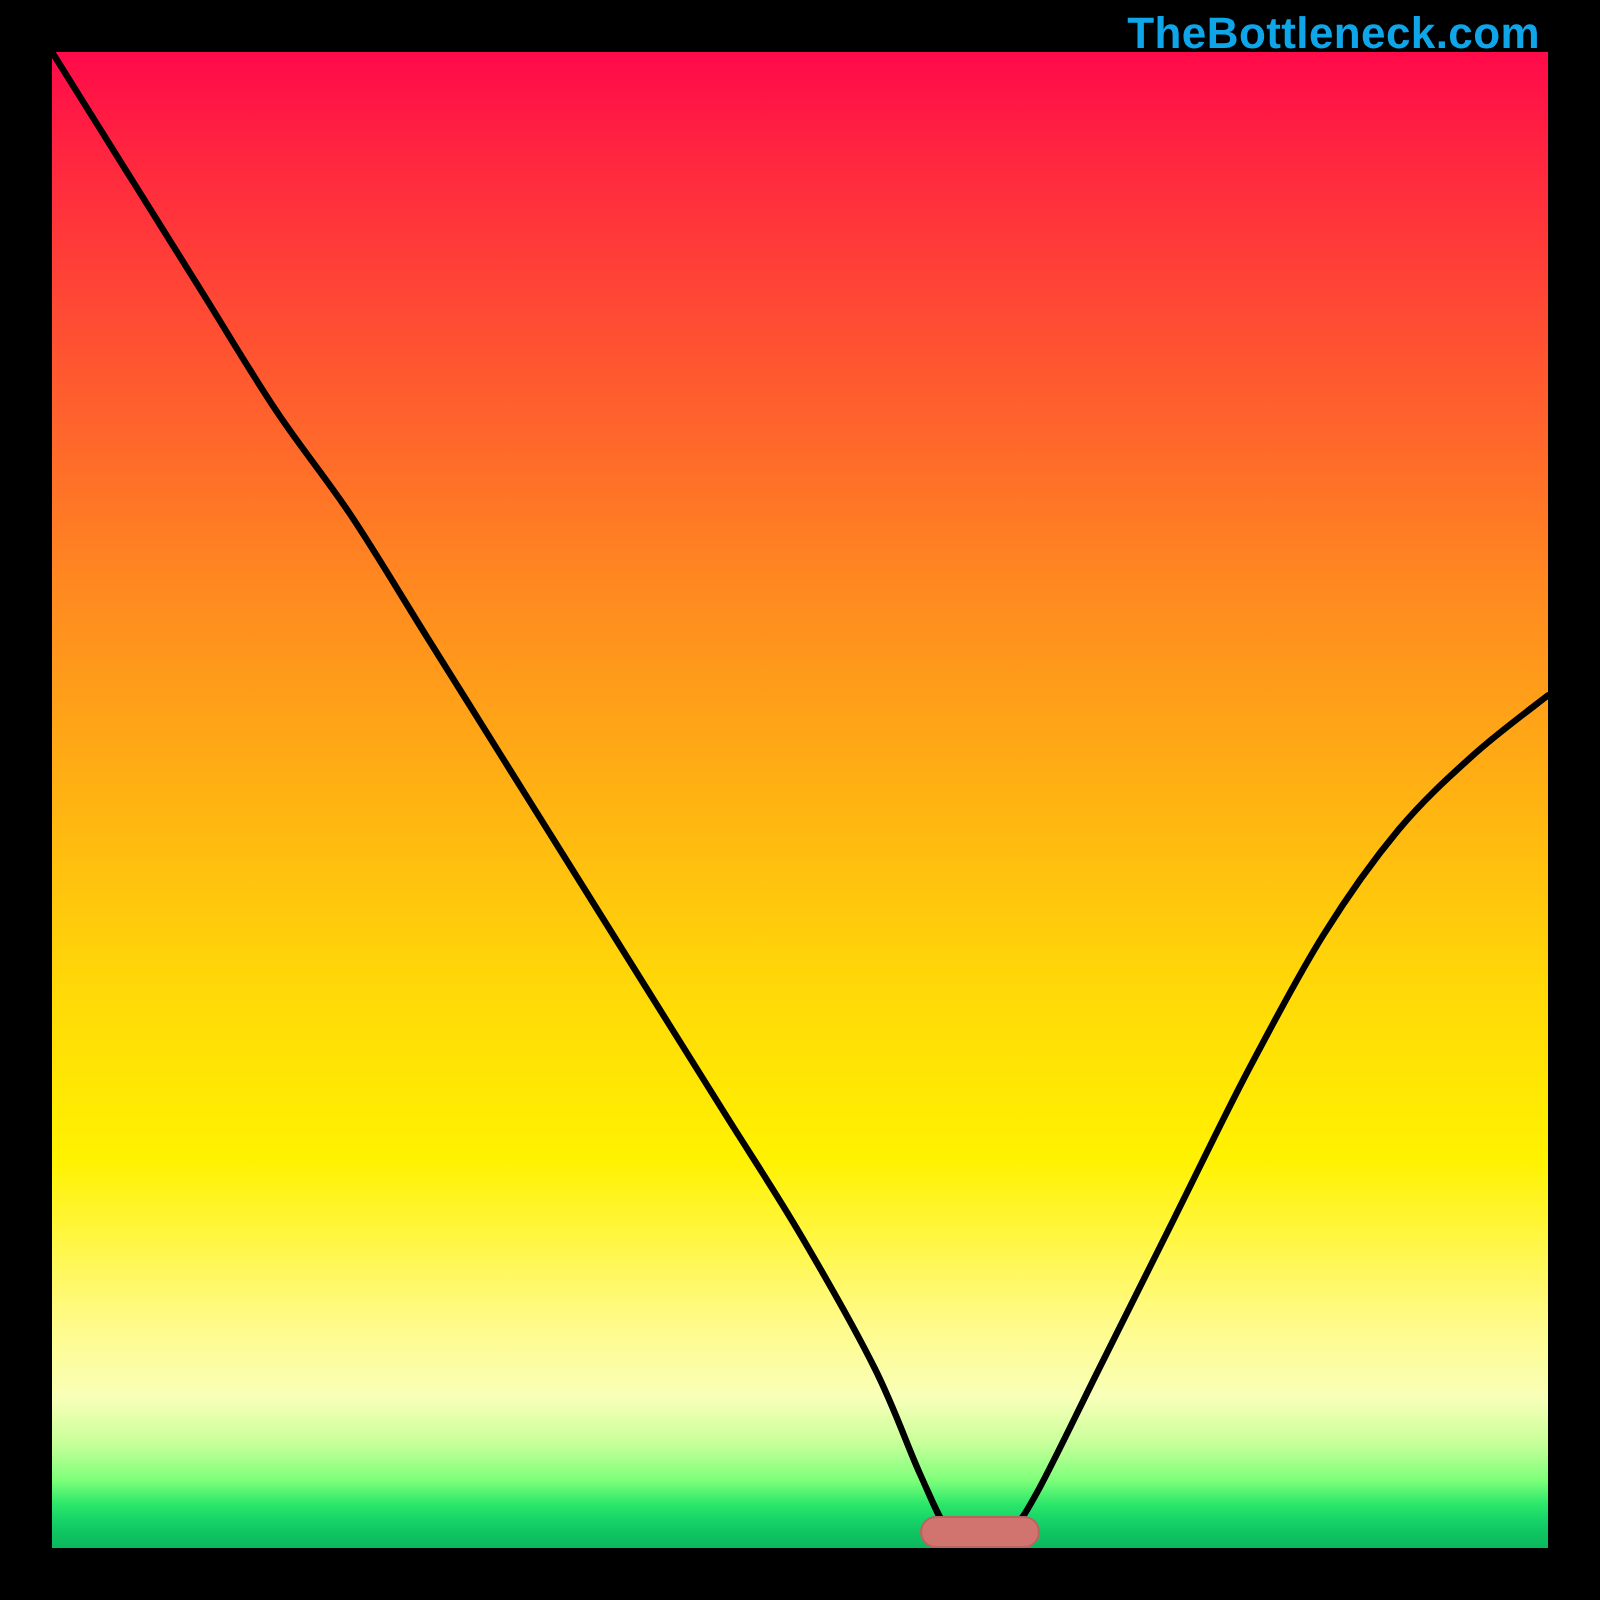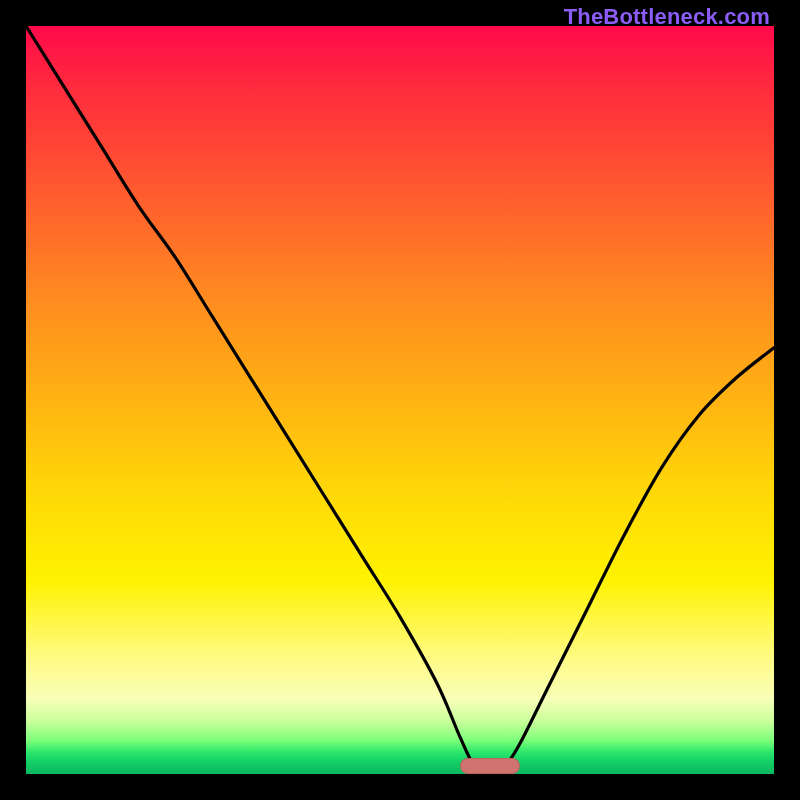--- a/index.html
+++ b/index.html
@@ -39,21 +39,21 @@
       #2fe86a 97%,
       #18d668 98%,
       #10c462 99%,
       #0ab85e 100%
     );
   }
   .watermark {
     position: absolute;
     top: 4px;
     right: 30px;
-    color: #8b5cf6;
+    color: #0ea5e9;
     font-size: 22px;
     font-weight: 600;
     letter-spacing: 0.2px;
     user-select: none;
   }
   svg.curve {
     position: absolute;
     left: 26px;
     top: 26px;
     width: 748px;

